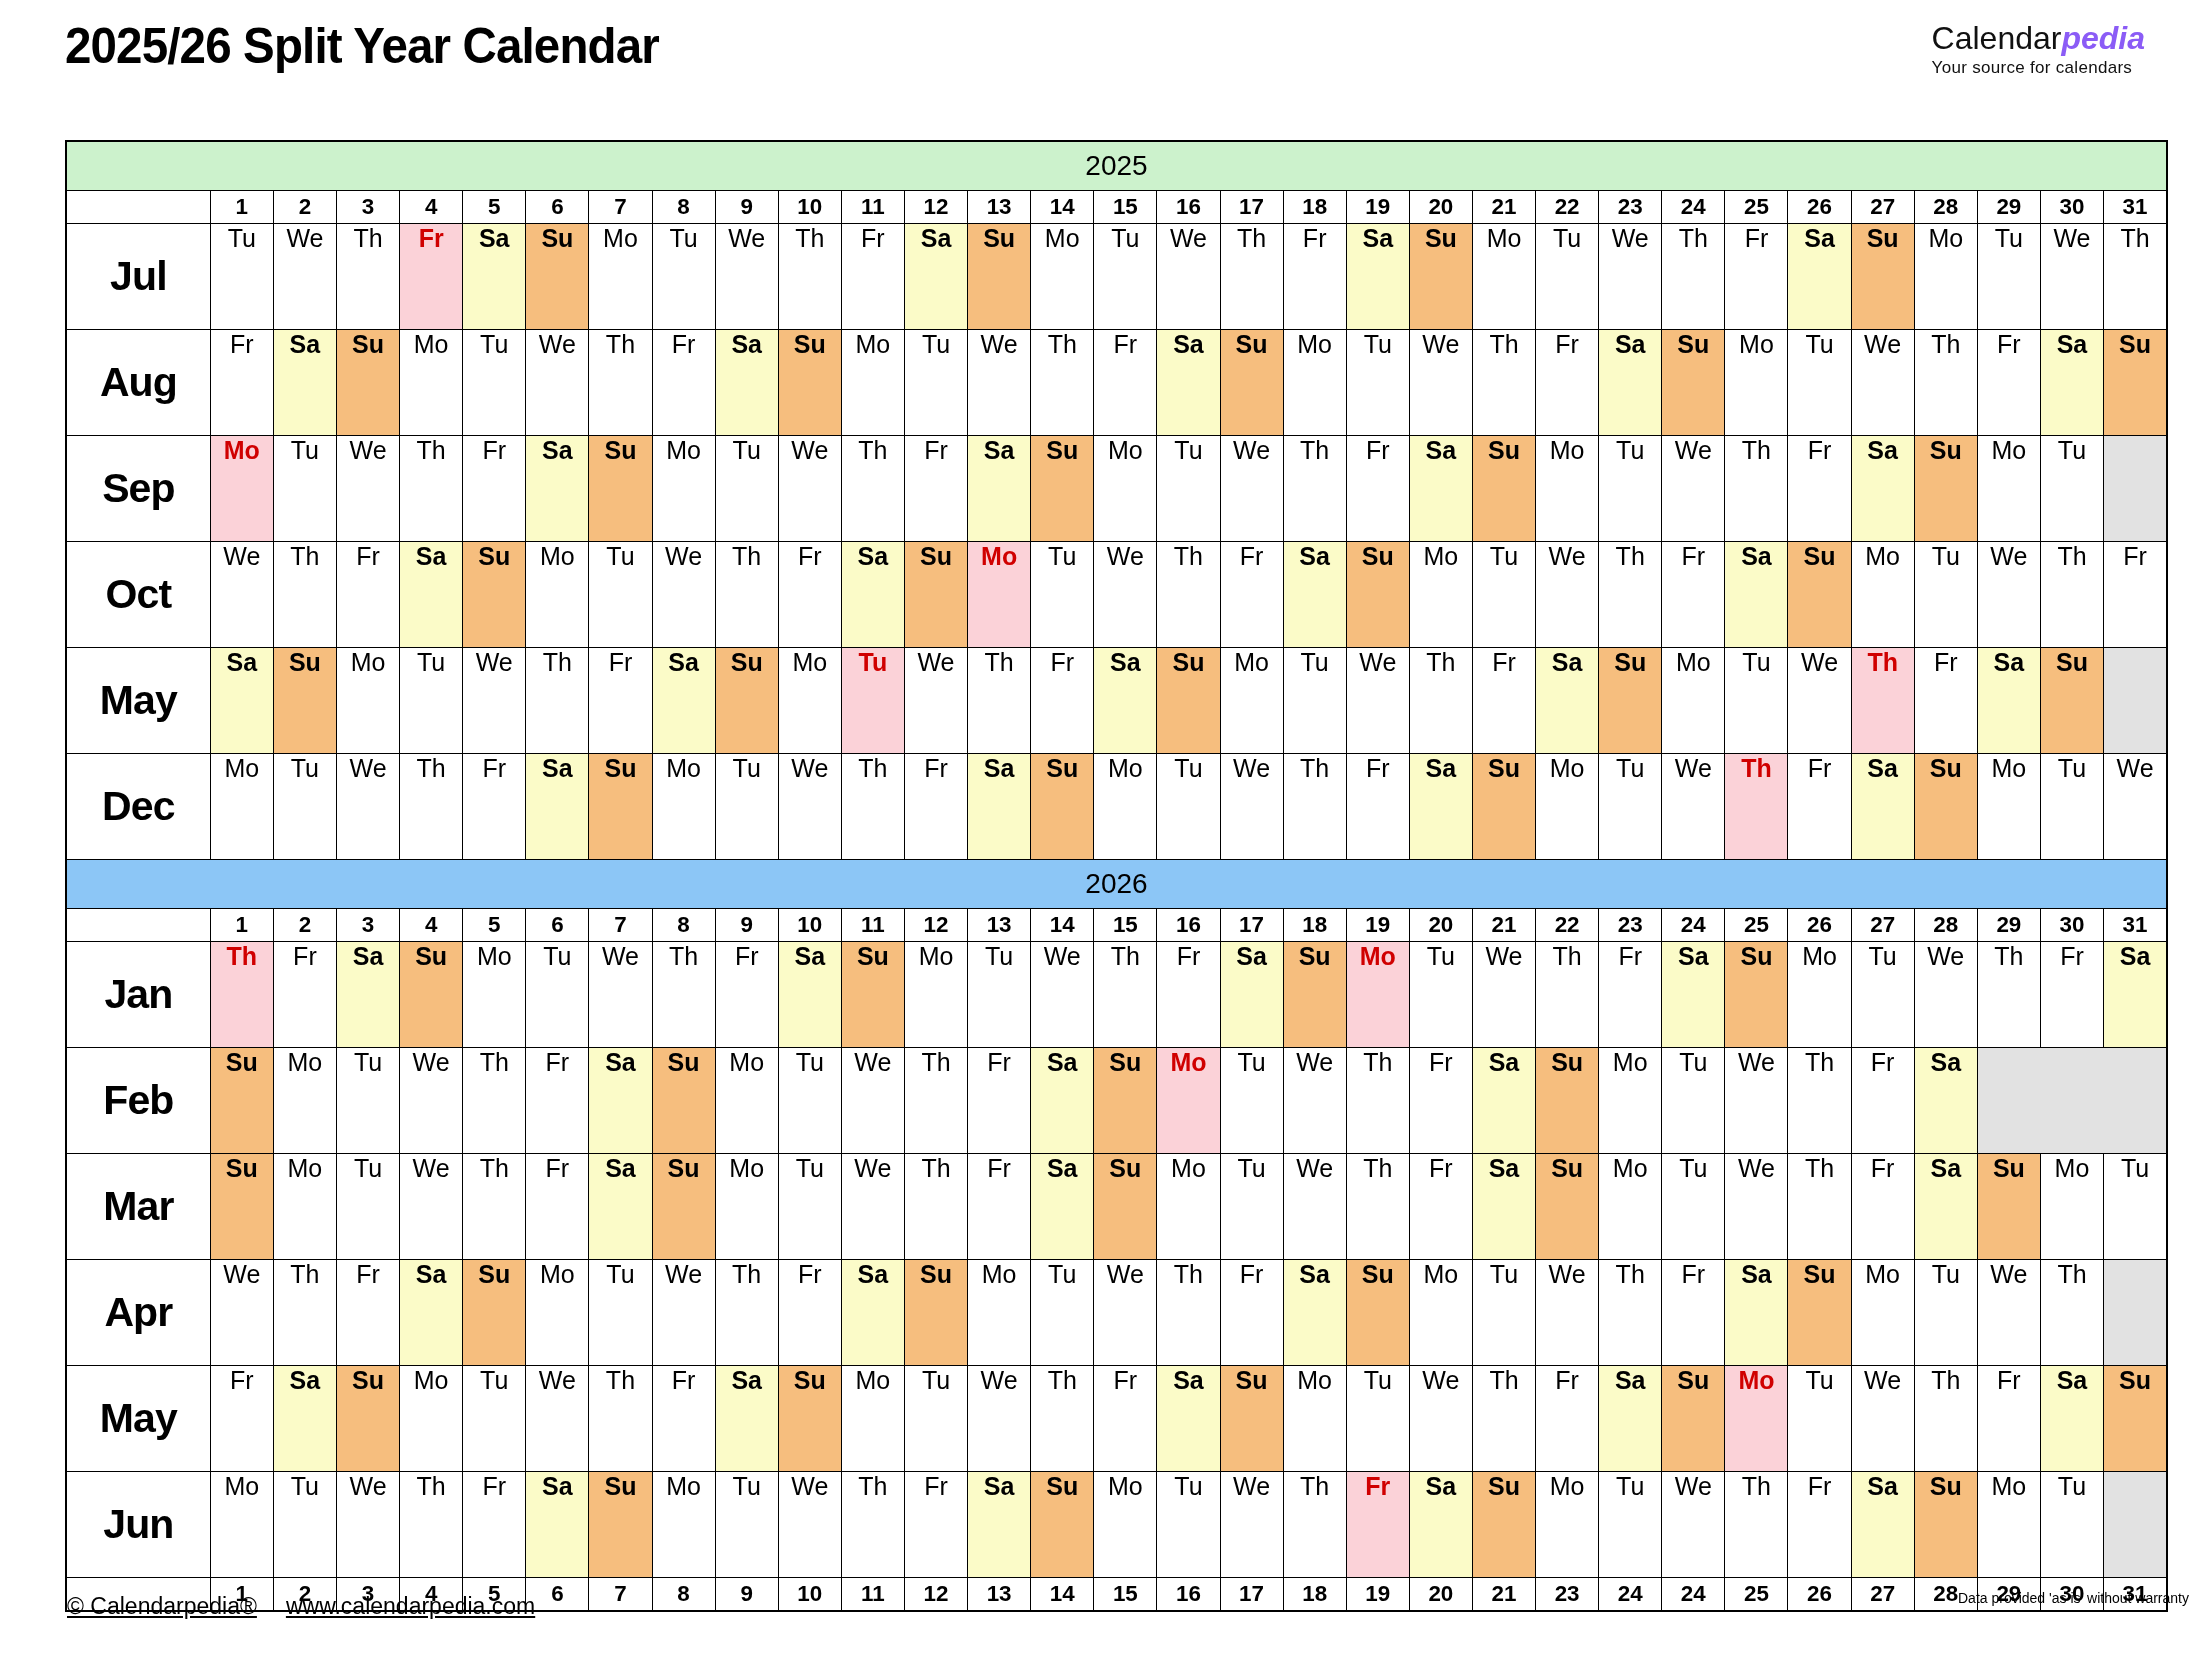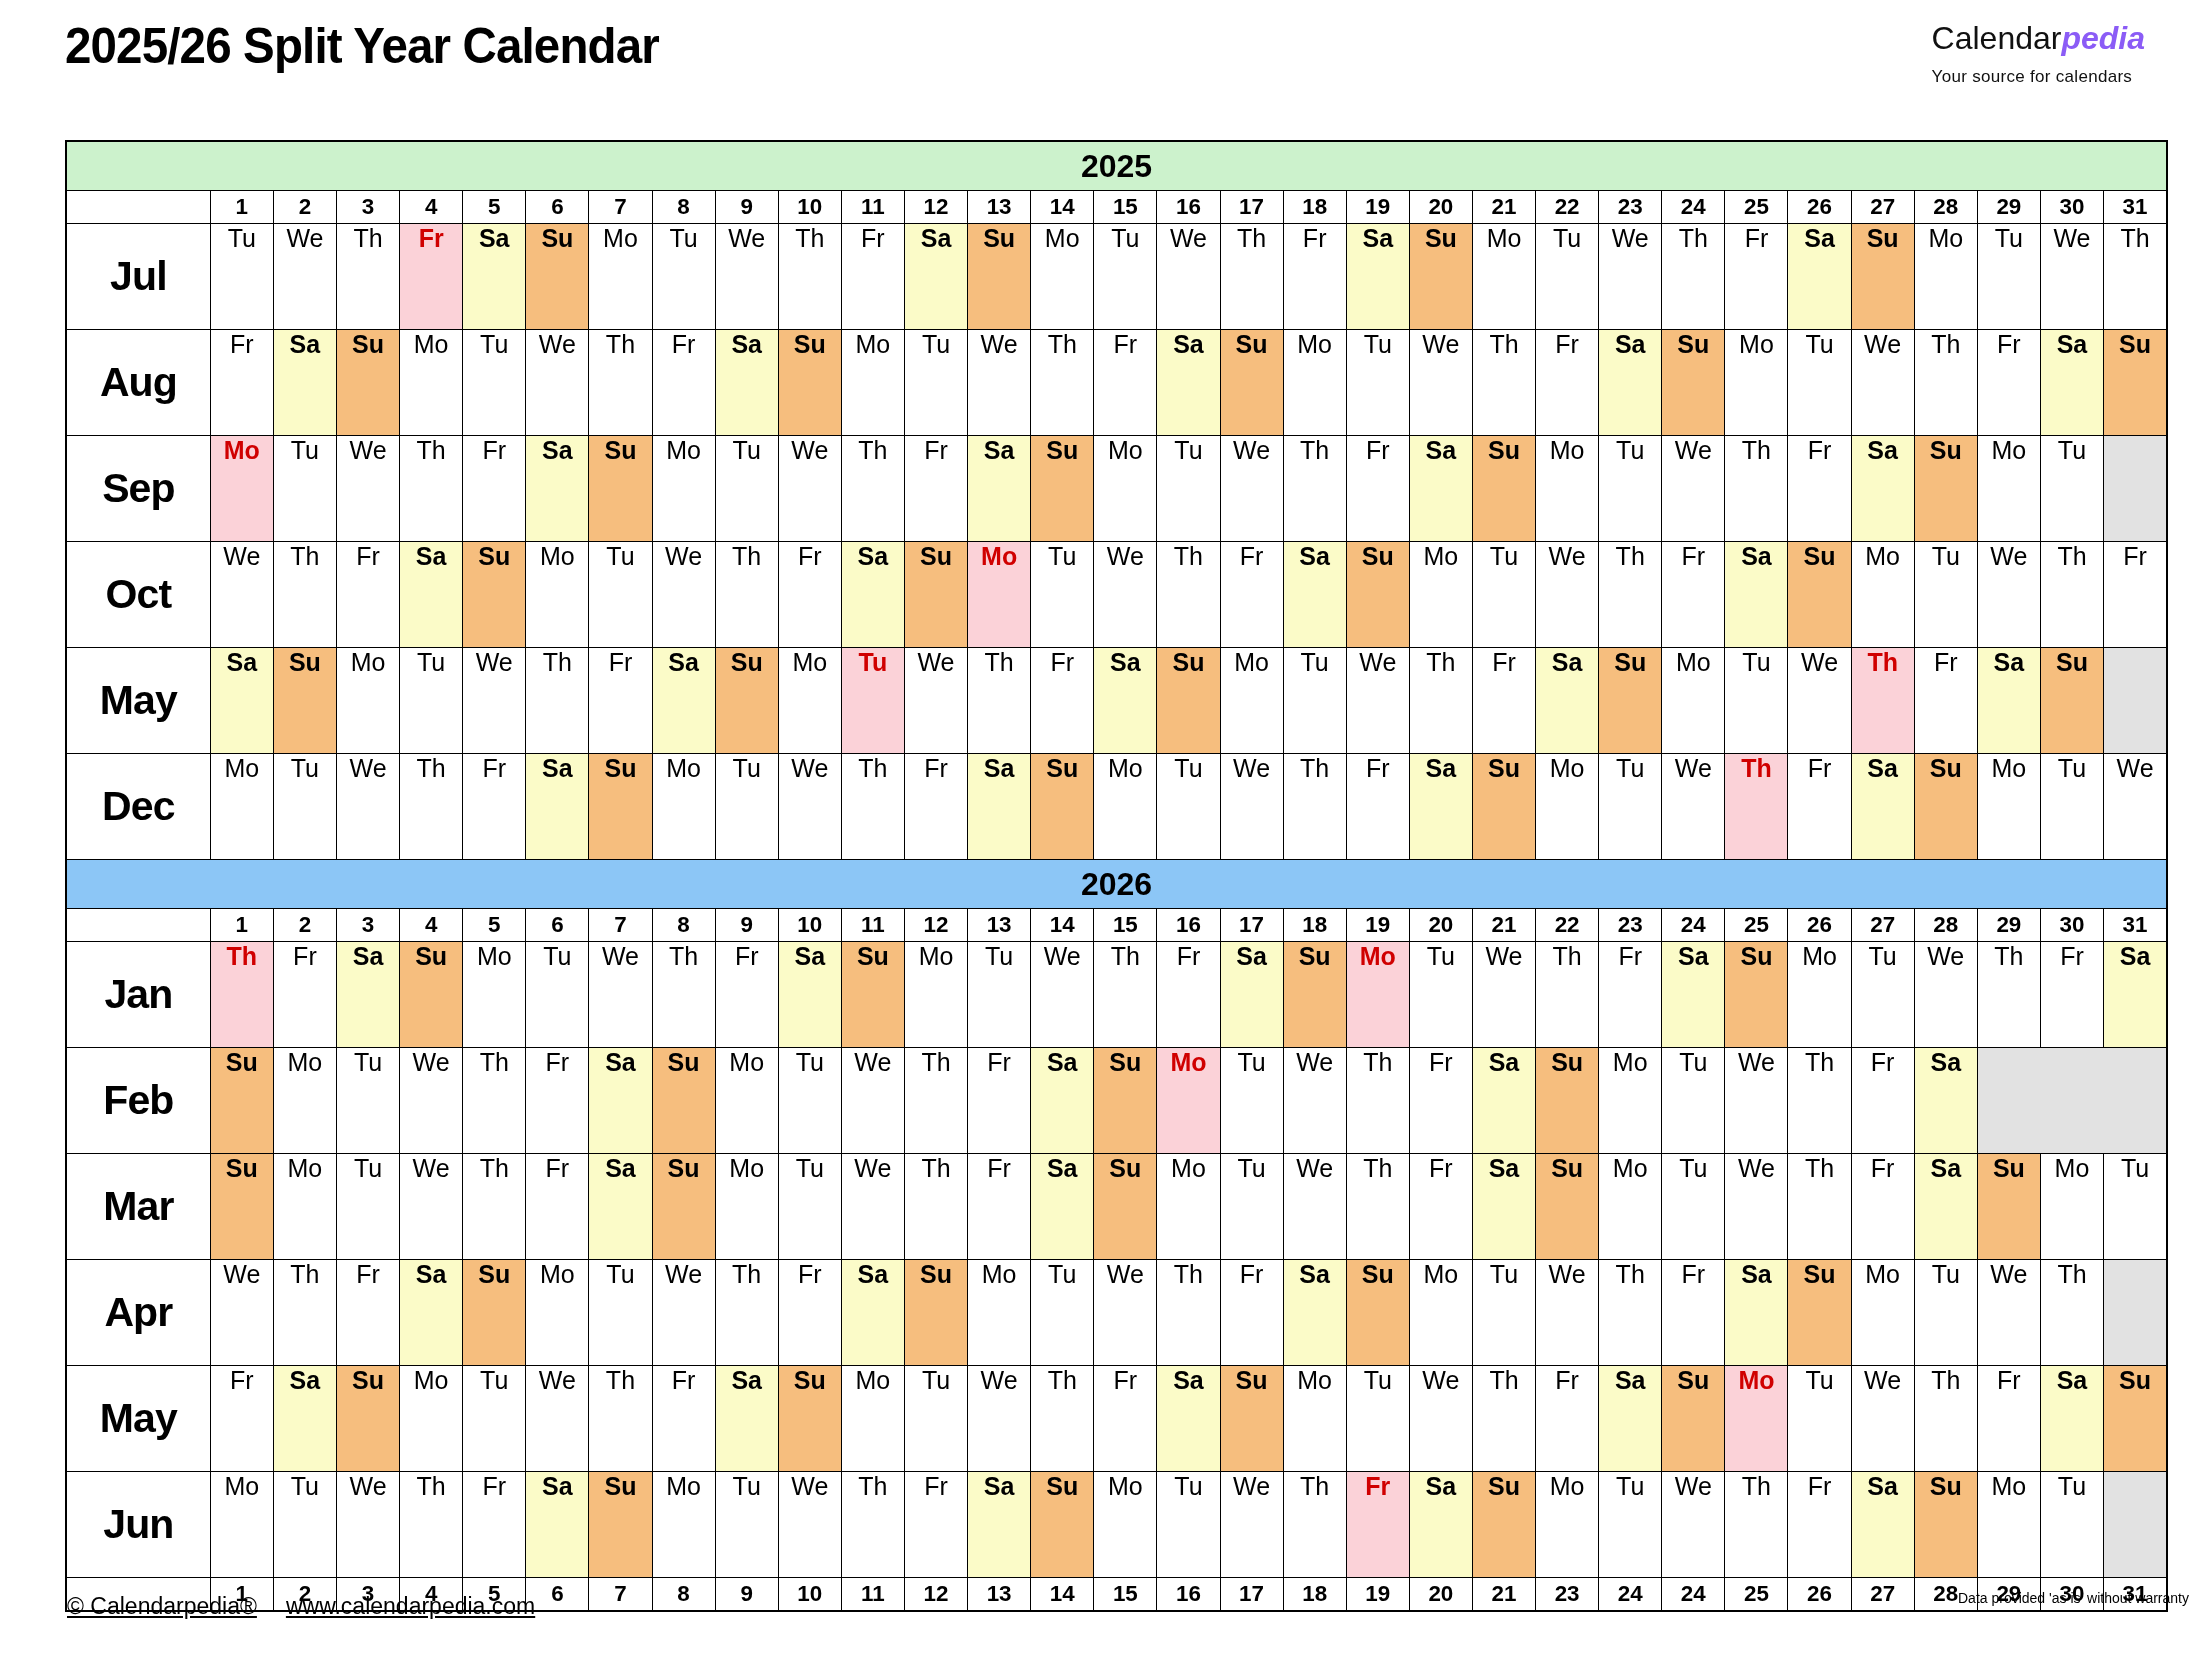--- a/index.html
+++ b/index.html
@@ -16,36 +16,36 @@
     font-size:50px;font-weight:bold;color:#000;
     letter-spacing:-0.9px;
     transform:scaleX(0.95);transform-origin:left top;
     white-space:nowrap;
   }
   .logo{
     position:absolute;top:22.4px;right:74px;text-align:left;
   }
   .logo-line1{font-size:32px;color:#111;line-height:1.05;}
   .logo-part2{color:#8b5cf6;font-weight:bold;font-style:italic;}
-  .logo-tagline{font-size:17px;color:#111;letter-spacing:0.3px;margin-top:11px;}
+  .logo-tagline{font-size:17px;color:#111;letter-spacing:0.3px;margin-top:2px;}
 
   table.cal{
     position:absolute;left:65px;top:140px;
     border-collapse:collapse;table-layout:fixed;
     width:2103px;
     border:2.6px solid #000;
   }
   table.cal td{
     border:1.7px solid #000;
     text-align:center;
     padding:0;
     overflow:hidden;
     font-family:"Liberation Sans", sans-serif;
   }
-  td.year{height:48px;font-size:32px;font-weight:bold;vertical-align:middle;}
+  td.year{height:48px;font-size:28px;font-weight:normal;vertical-align:middle;}
   td.num{height:32px;font-size:22.4px;font-weight:bold;vertical-align:middle;}
   td.d{height:105px;vertical-align:top;font-size:25px;padding-top:2.6px;color:#000;background:#fff;}
   td.mon{font-size:41px;font-weight:bold;vertical-align:middle;letter-spacing:-0.9px;background:#fff;}
   td.sa{background:#fbfbc8;font-weight:bold;}
   td.su{background:#f6be7e;font-weight:bold;}
   td.hol{background:#fbd2d8;color:#d00000;font-weight:bold;}
   td.gray{background:#e2e2e2;}
 
   .footer-left{
     position:absolute;left:67px;top:1593px;

